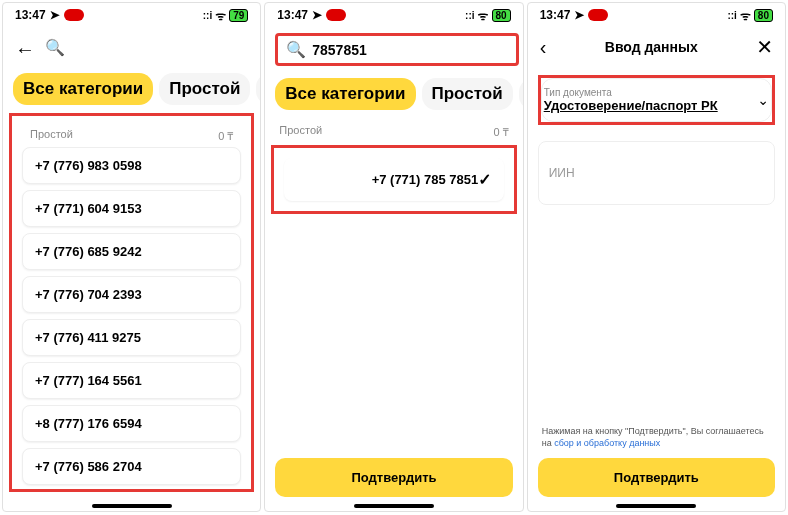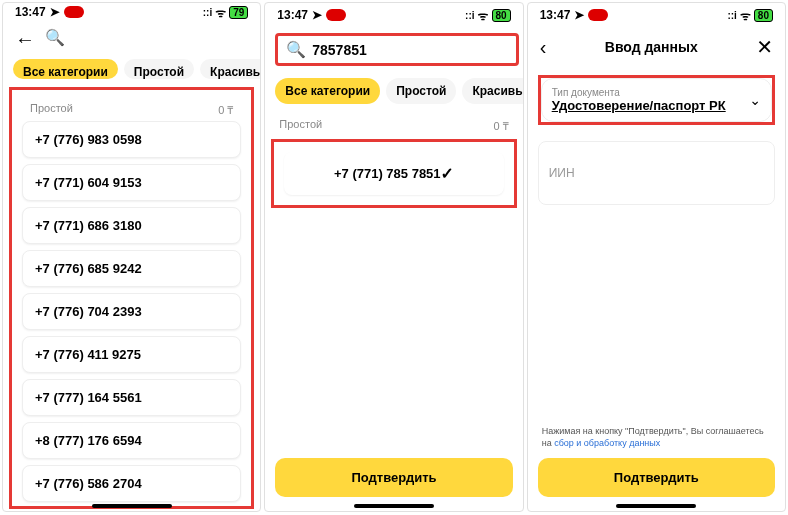--- a/index.html
+++ b/index.html
@@ -9,34 +9,34 @@
 .status-left { display: flex; align-items: center; gap: 4px; }
 .status-right { display: flex; align-items: center; gap: 3px; }
 .record-dot { width: 20px; height: 12px; background: #d00; border-radius: 6px; }
 .batt { border: 1px solid #000; border-radius: 3px; padding: 0 3px; font-size: 10px; background: #4d4; }
 .header { height: 40px; display: flex; align-items: center; padding: 0 12px; gap: 10px; }
 .header-title { flex: 1; font-weight: 700; font-size: 14px; }
 .header-title.center { text-align: center; }
 .back-arrow, .close-x { font-size: 20px; cursor: pointer; font-weight: 300; }
 .search-ic { color: #f5a623; font-size: 16px; }
 .chips { display: flex; gap: 6px; padding: 6px 10px; overflow: hidden; }
-.chip { padding: 6px 10px; border-radius: 14px; font-size: 12px; font-weight: 600; white-space: nowrap; background: #f5f5f5; cursor: pointer; }
+.chip { padding: 6px 10px; border-radius: 14px; font-size: 17px; font-weight: 600; white-space: nowrap; background: #f5f5f5; cursor: pointer; }
 .chip.active { background: #ffd83d; }
 .red-box { border: 3px solid #e53935; margin: 2px 6px; padding: 4px; }
 .section-head { display: flex; justify-content: space-between; padding: 8px 14px 4px; font-size: 11px; color: #888; }
 .num-list { display: flex; flex-direction: column; gap: 6px; padding: 0 6px; }
 .num-card { background: #fff; border: 1px solid #eee; border-radius: 8px; padding: 10px 12px; font-size: 13px; font-weight: 700; cursor: pointer; box-shadow: 0 1px 2px rgba(0,0,0,0.06); }
 .search-bar { display: flex; align-items: center; padding: 6px 10px; gap: 6px; }
 .search-input-wrap { flex: 1; border: 3px solid #e53935; border-radius: 4px; display: flex; align-items: center; padding: 4px 8px; gap: 6px; }
 .search-input { border: none; outline: none; flex: 1; font-size: 14px; font-weight: 600; }
-.result-card { background: #fff; border-radius: 8px; padding: 12px; margin: 6px; display: flex; justify-content: center; align-items: center; font-size: 13px; font-weight: 700; box-shadow: 0 1px 2px rgba(0,0,0,0.06); }
+.result-card { background: #fff; border-radius: 8px; padding: 12px; margin: 6px; display: flex; justify-content: flex-end; align-items: center; font-size: 13px; font-weight: 700; box-shadow: 0 1px 2px rgba(0,0,0,0.06); }
 .check { font-size: 16px; }
 .confirm-btn { background: #ffd83d; border-radius: 10px; padding: 12px; text-align: center; font-weight: 700; font-size: 13px; margin: 0 10px; cursor: pointer; }
 .field-wrap { padding: 8px 10px; }
-.doc-select { border: 1px solid #eee; border-radius: 12px; padding: 8px 10px; display: flex; justify-content: space-between; align-items: center; cursor: pointer; gap: 23px; }
+.doc-select { border: 1px solid #eee; border-radius: 12px; padding: 8px 2px; display: flex; justify-content: space-between; align-items: center; cursor: pointer; gap: 23px; }
 .doc-label { font-size: 10px; color: #888; }
 .doc-value { font-size: 13px; font-weight: 600; text-decoration: underline; }
 .chev { font-size: 14px; }
 .iin-field { border: 1px solid #eee; border-radius: 8px; padding: 24px 10px; font-size: 12px; color: #999; margin: 8px 10px; cursor: text; }
 .consent { font-size: 9px; color: #555; padding: 0 14px 8px; line-height: 1.4; }
 .consent .link { color: #2a6fd6; cursor: pointer; }
 .home-ind { position: absolute; bottom: 3px; left: 50%; transform: translateX(-50%); width: 80px; height: 4px; background: #000; border-radius: 2px; }
 .flex-spacer { flex: 1; }
 .sig-icons { font-size: 10px; }
 </style>
@@ -67,21 +67,20 @@
 
   </div>
   <div class="red-box">
     <div class="section-head">
       <span>Простой</span>
       <span>0 ₸</span>
     </div>
     <div class="num-list">
       <div class="num-card">+7 (776) 983 0598</div>
       <div class="num-card">+7 (771) 604 9153</div>
-      <div class="num-card">+7 (771) 686 3180</div>
       <div class="num-card">+7 (776) 685 9242</div>
       <div class="num-card">+7 (776) 704 2393</div>
       <div class="num-card">+7 (776) 411 9275</div>
       <div class="num-card">+7 (777) 164 5561</div>
       <div class="num-card">+8 (777) 176 6594</div>
       <div class="num-card">+7 (776) 586 2704</div>
     </div>
   </div>
   <div class="home-ind"></div>
 </div>

